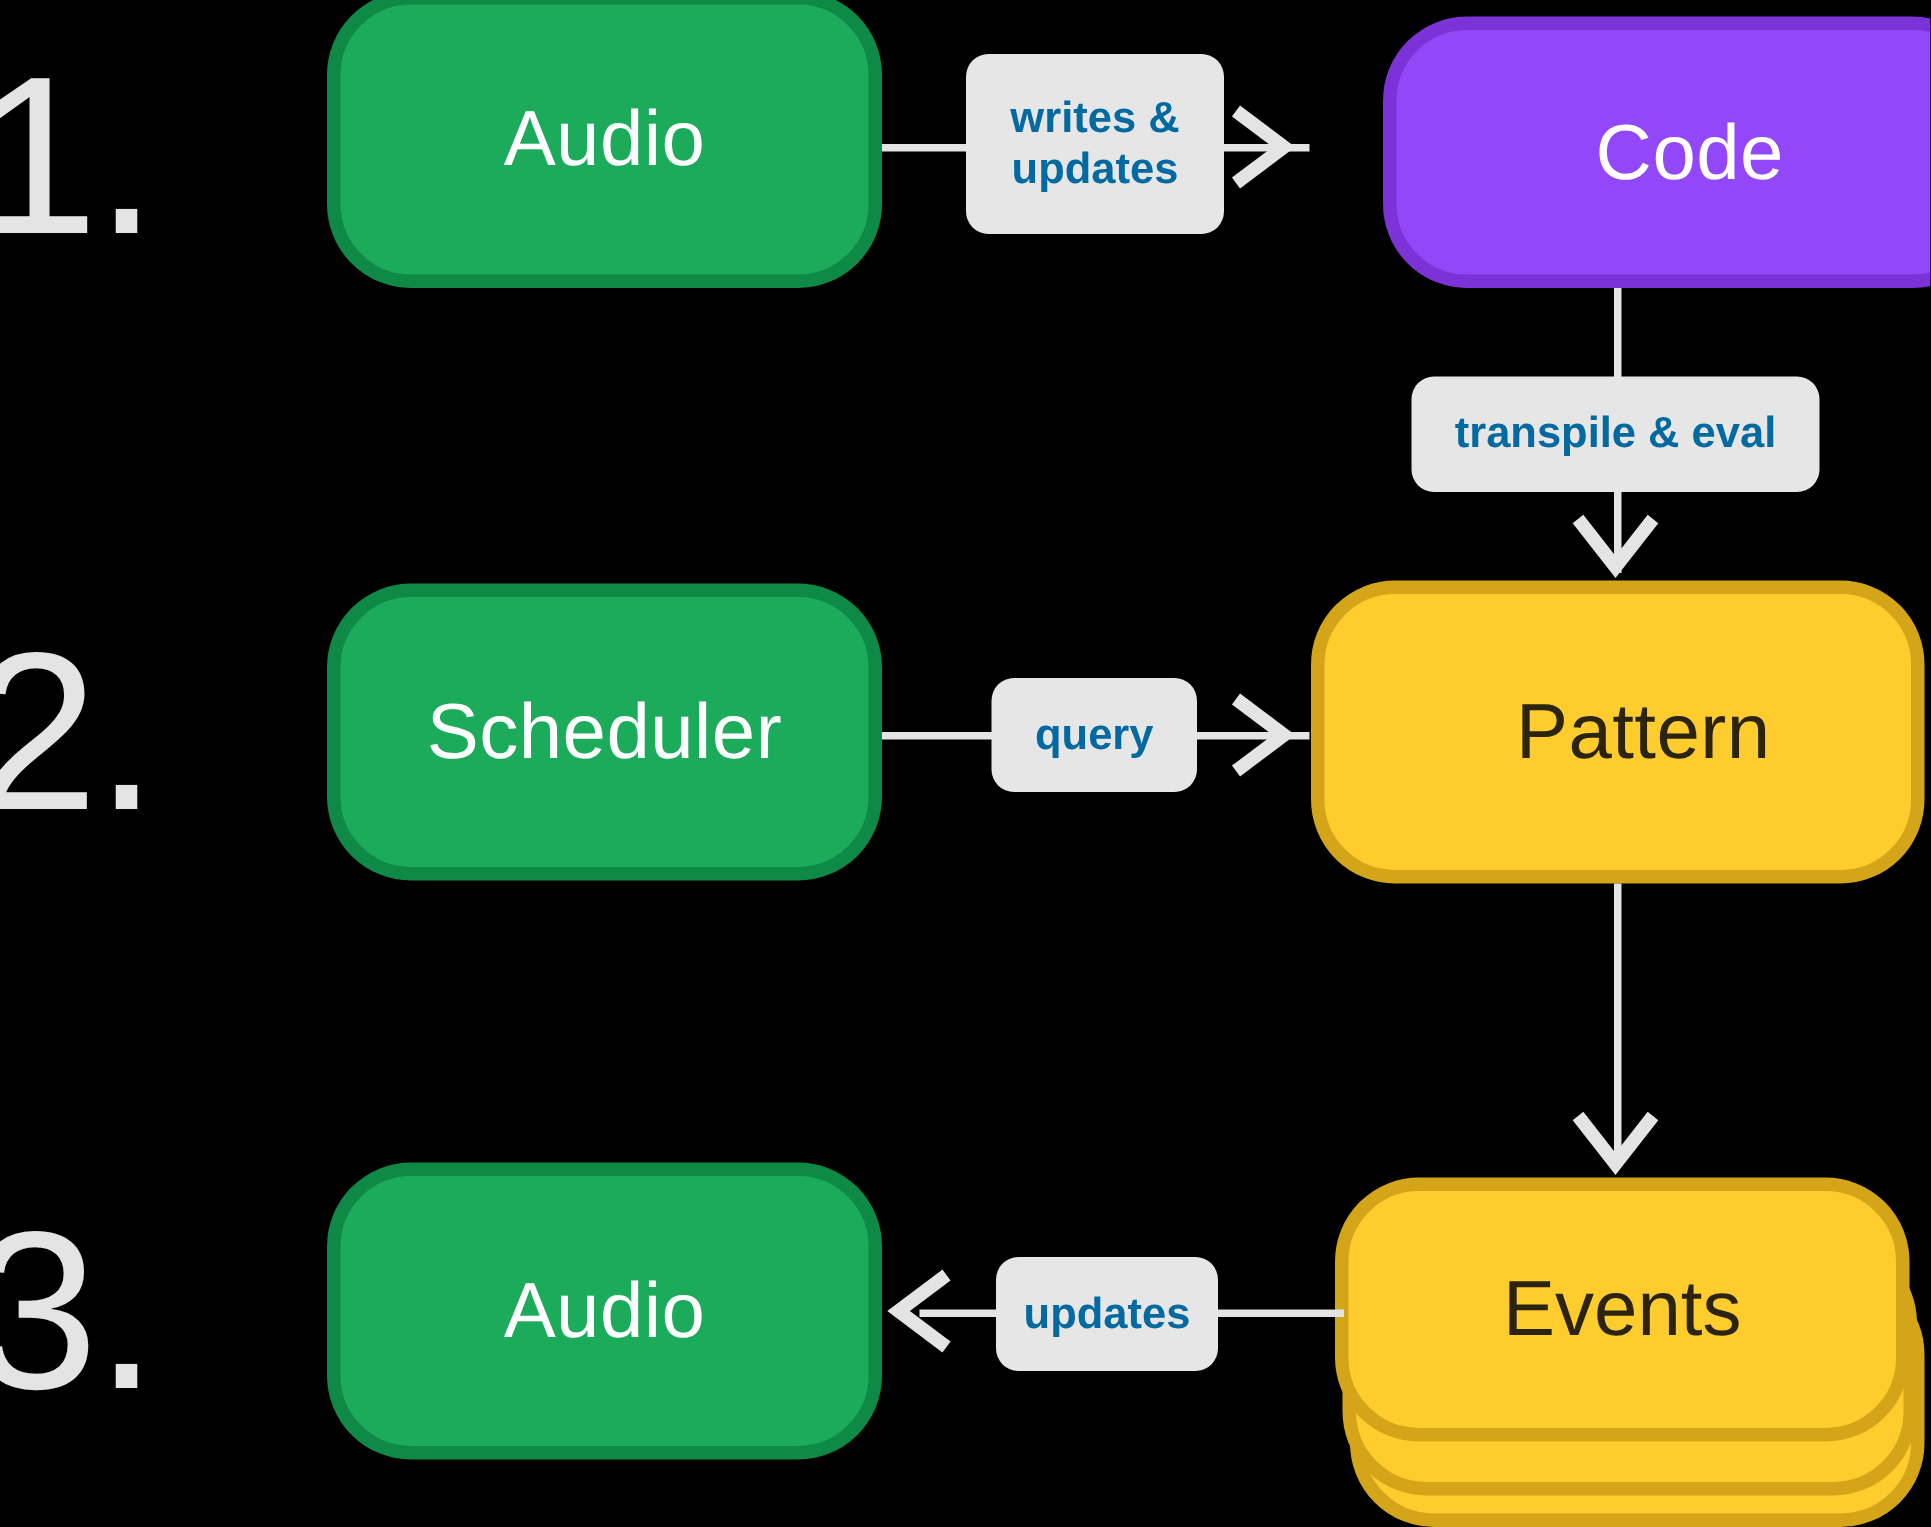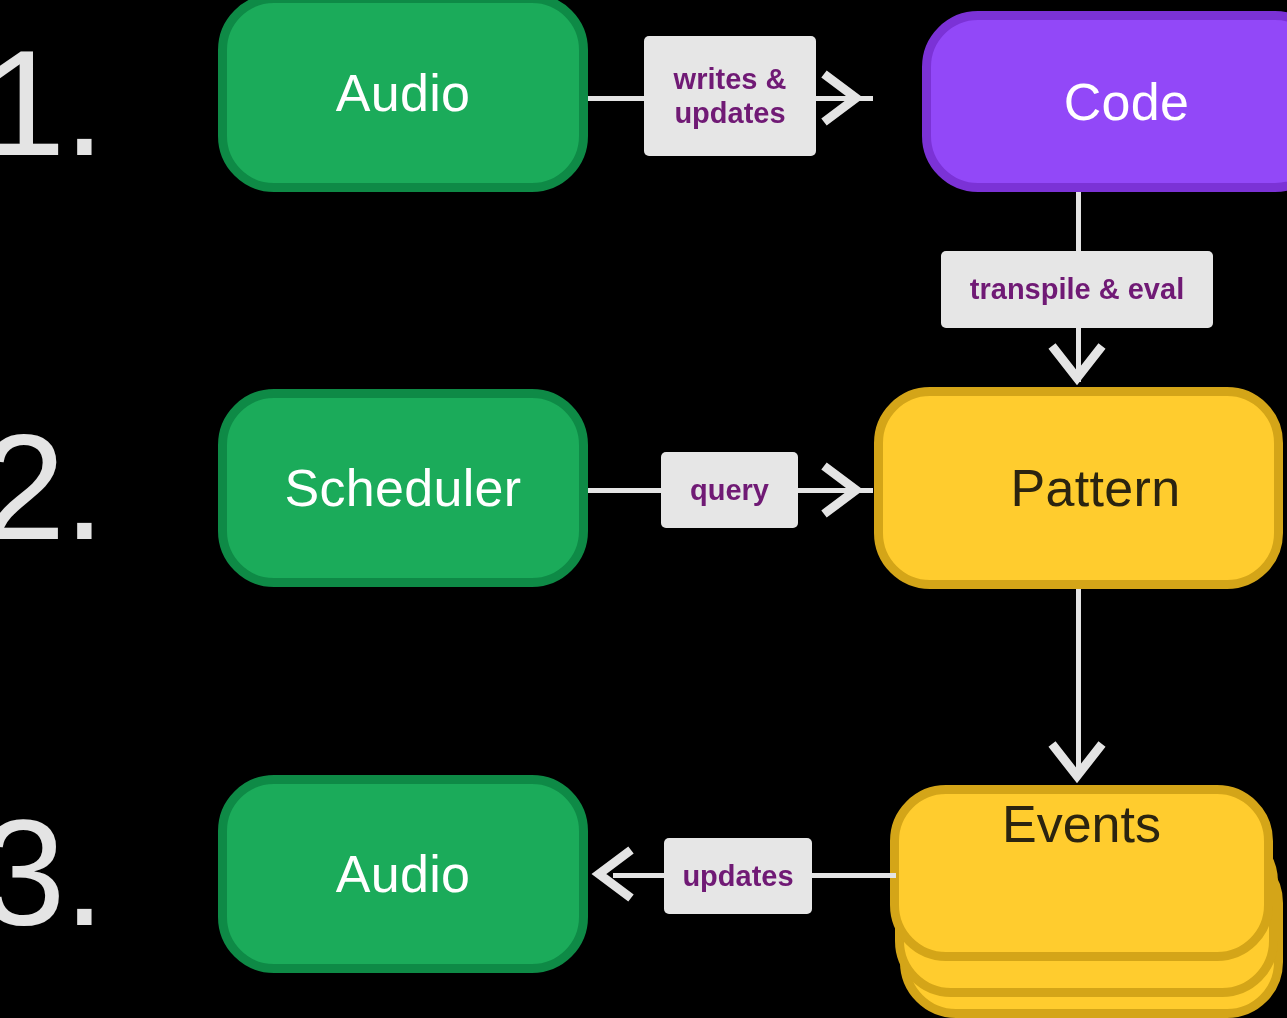--- a/index.html
+++ b/index.html
@@ -78,21 +78,21 @@
     border: 9px solid #D4A518;
     border-radius: 56px;
   }
   .stack .face {
     position: absolute;
     box-sizing: border-box;
     background: #FFCC2E;
     border: 9px solid #D4A518;
     border-radius: 56px;
     display: flex;
-    align-items: flex-start;
+    align-items: center;
     justify-content: center;
     color: #2B2410;
     font-size: 52px;
   }
 
   
   .edge-line {
     position: absolute;
     background: #E4E4E4;
   }
@@ -101,22 +101,22 @@
   .arrow-svg {
     position: absolute;
     overflow: visible;
   }
 
   
   .edge-label {
     position: absolute;
     box-sizing: border-box;
     background: #E6E6E6;
-    color: #701a75;
-    border-radius: 5px;
+    color: #0369a1;
+    border-radius: 15px;
     font-size: 29px;
     font-weight: 700;
     line-height: 1.18;
     display: flex;
     align-items: center;
     justify-content: center;
     text-align: center;
     padding: 10px 16px;
     white-space: pre-line;
   }

